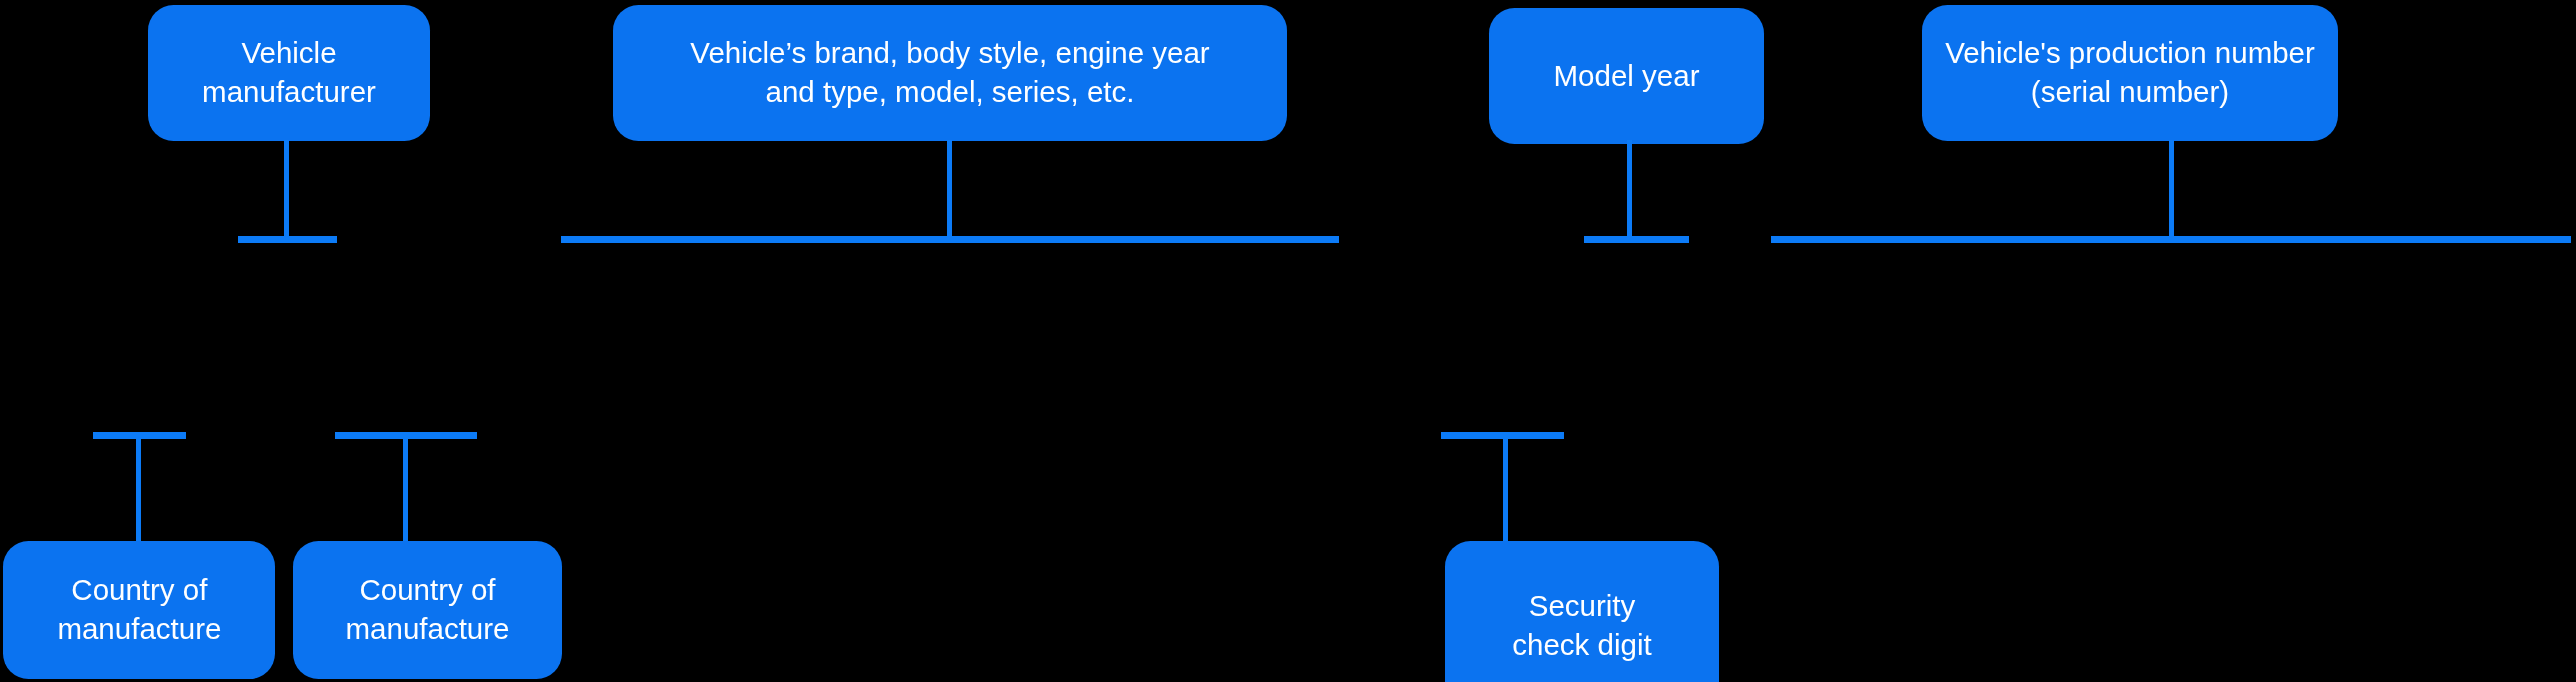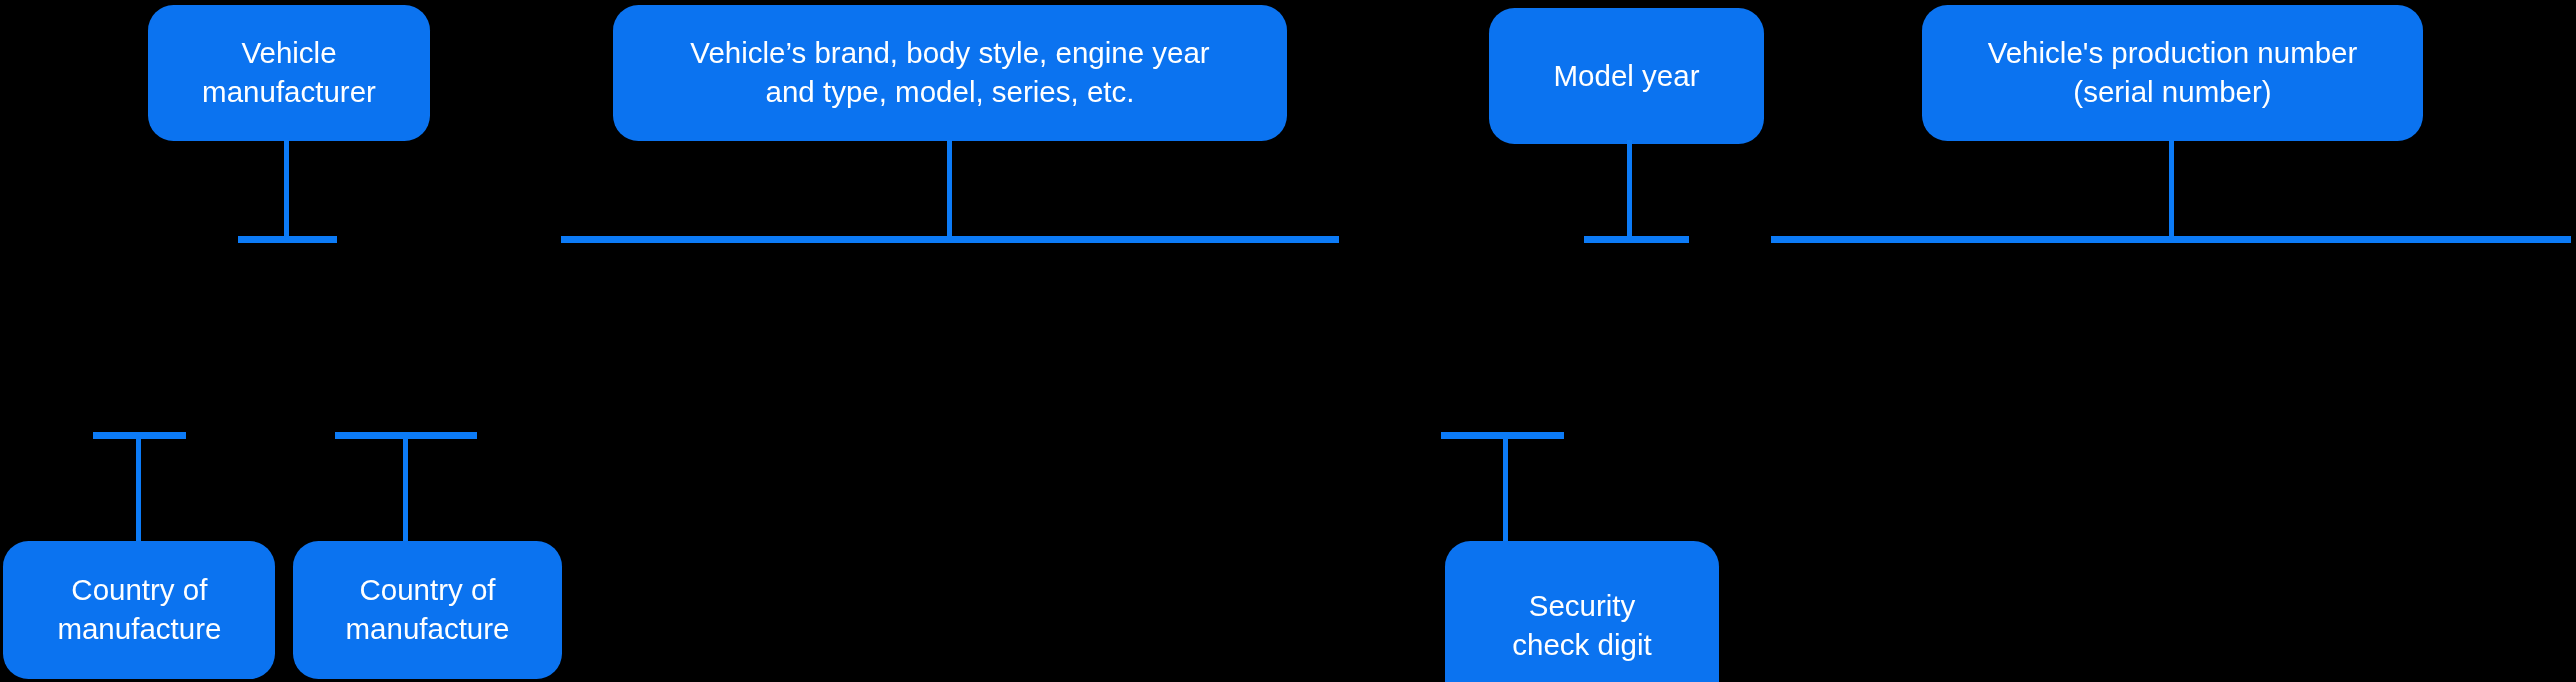--- a/index.html
+++ b/index.html
@@ -35,21 +35,21 @@
     padding: 0 16px;
   }
   .line {
     position: absolute;
     background: var(--line);
   }
   
   #box-a { left: 148px;  top: 5.4px; width: 282px;  height: 136px; }
   #box-b { left: 613px;  top: 5.4px; width: 674px; height: 136px; }
   #box-c { left: 1489px; top: 8px; width: 275px;  height: 136px; }
-  #box-d { left: 1922px; top: 5.4px; width: 501px;  height: 136px; }
+  #box-d { left: 1922px; top: 5.4px; width: 416px;  height: 136px; }
   
   #v-a { left: 284px;  top: 140px; width: 5.4px;    height: 101px; }
   #t-a { left: 238px;  top: 236px; width: 99px;  height: 6.7px;  }
   #v-b { left: 947px; top: 140px; width: 5.4px;    height: 101px; }
   #l-b { left: 561px;  top: 236px; width: 778px; height: 6.7px;  }
   #v-c { left: 1627px; top: 140px; width: 5.4px;    height: 101px; }
   #t-c { left: 1584px; top: 236px; width: 105px;  height: 6.7px;  }
   #v-d { left: 2169px; top: 140px; width: 5.4px;    height: 101px; }
   #l-d { left: 1771px; top: 236px; width: 800px; height: 6.7px;  }
   

